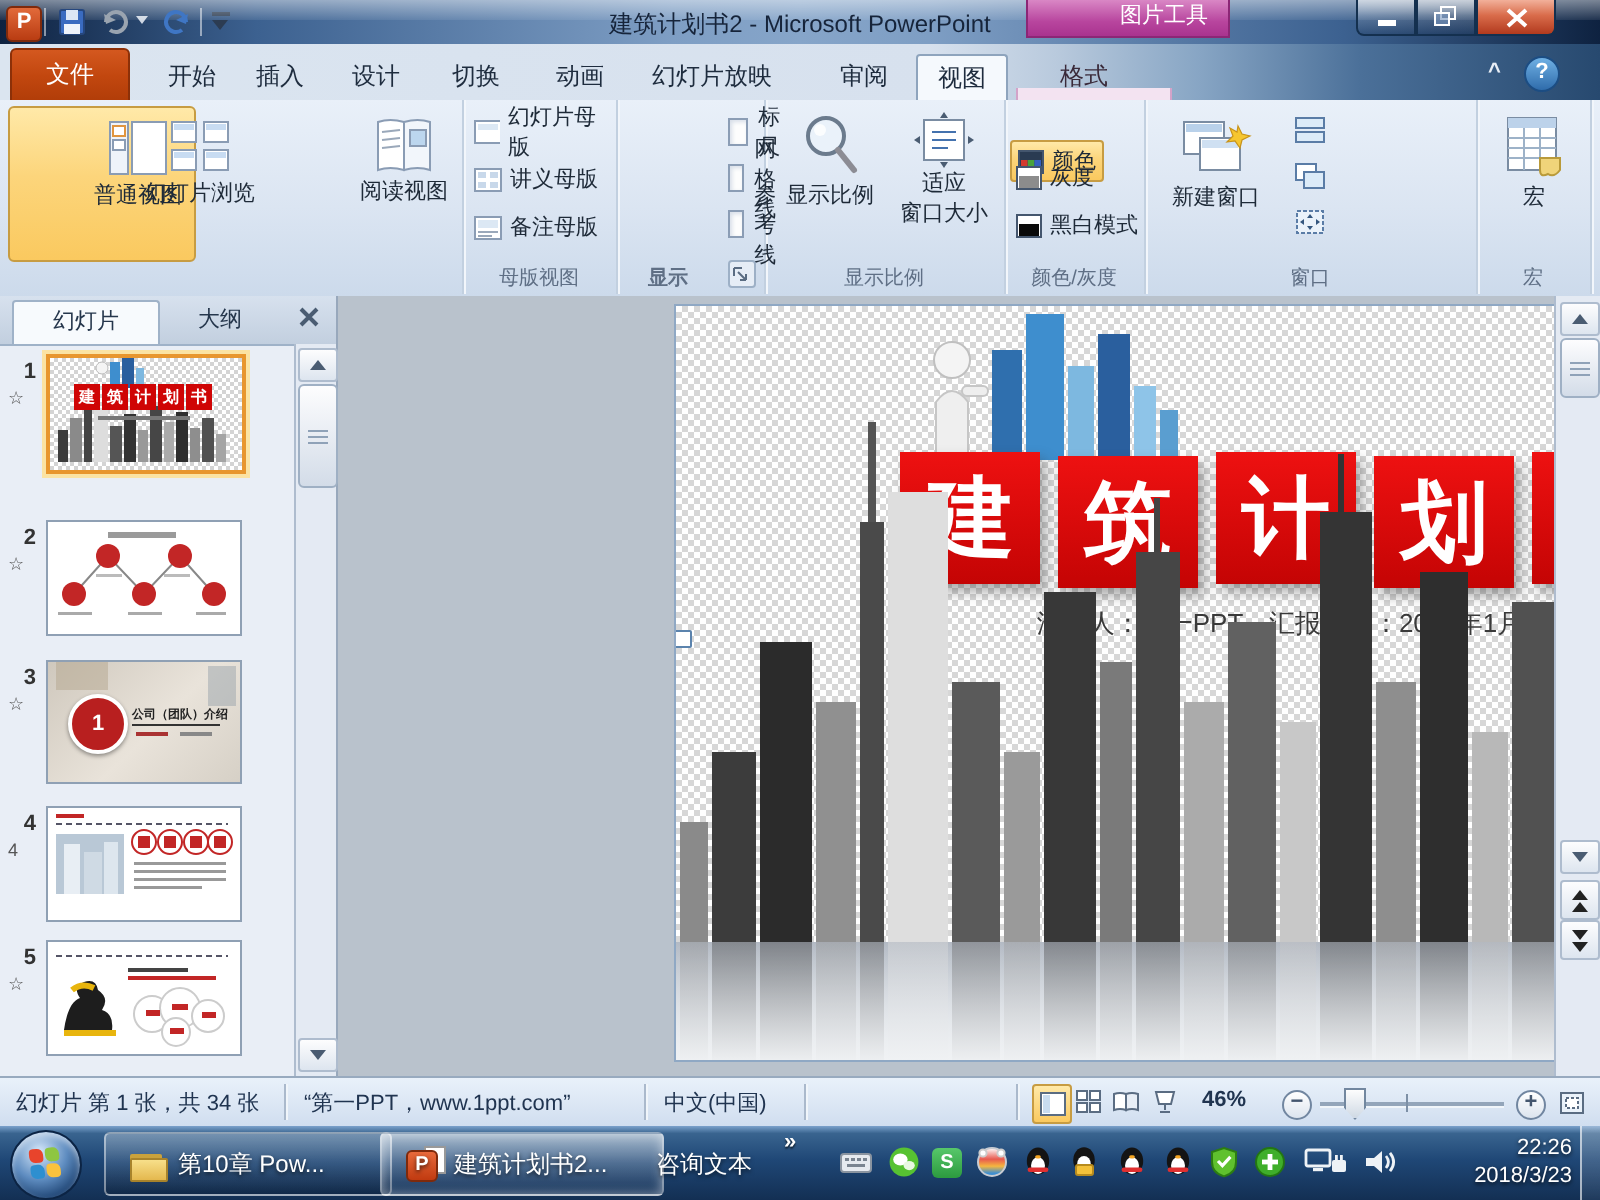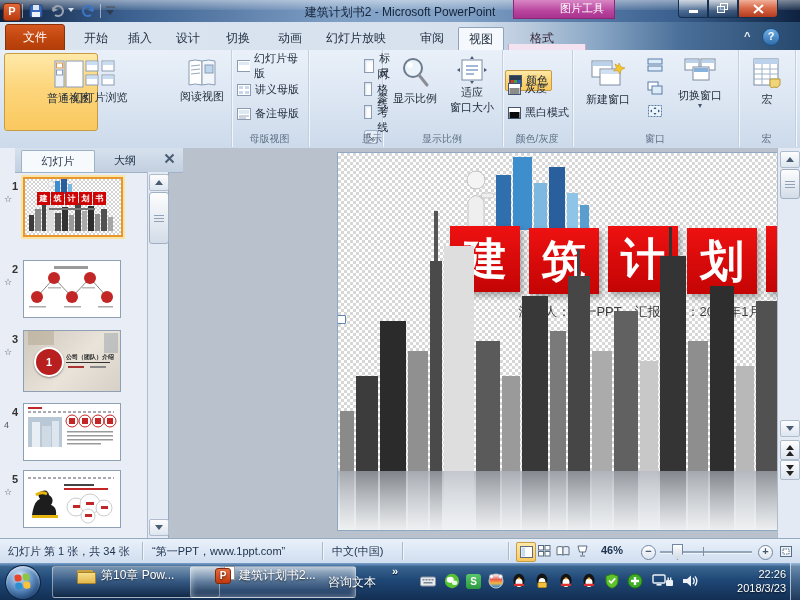--- a/index.html
+++ b/index.html
@@ -51,21 +51,21 @@
   .bigbtn .lab{margin-top:2px;line-height:13px;}
   .sel{background:linear-gradient(#ffe9a8,#fcd57b 45%,#fac95f);border:1px solid #c79c42;}
   .smbtn{position:absolute;display:flex;align-items:center;gap:4px;font-size:11px;color:#1e2a38;height:19px;padding:0 3px;border-radius:2px;}
   .chkrow{position:absolute;display:flex;align-items:center;gap:5px;font-size:11px;color:#1e2a38;height:16px;margin-left:48px;}
   .chk{width:12px;height:12px;background:#fdfdfd;border:1px solid #8b9db5;box-shadow:inset 1px 1px 2px #d7dee8;}
   .dlg{position:absolute;width:12px;height:12px;border:1px solid #9db0c6;border-radius:2px;background:#e6edf6;}
 
   
   .workspace{left:0;top:148px;width:800px;height:390px;background:#b9c2cc;}
   .panel{left:0;top:0;width:168px;height:390px;background:#e9eef6;border-right:1px solid #98a8bc;}
-  .panel-hdr{position:absolute;left:15px;top:0;width:168px;height:24px;
+  .panel-hdr{position:absolute;left:0;top:0;width:168px;height:24px;
     background:linear-gradient(#d7e1ee,#c2cfdf);border-bottom:1px solid #9fb2c8;}
   .ptab{position:absolute;top:2px;height:21px;line-height:21px;text-align:center;font-size:11px;color:#25364c;}
   .ptab-active{background:#f7fafd;border:1px solid #9fb2c8;border-bottom:none;border-radius:2px 2px 0 0;}
   .thumbwrap{position:absolute;left:23px;width:96px;height:58px;background:#fff;border:1px solid #8fa0b4;}
   .thumbsel{border:2px solid #e8962e;box-shadow:0 0 0 2px #fbe3a3;}
   .snum{position:absolute;left:2px;width:16px;text-align:right;font-size:11px;font-weight:bold;color:#333;}
   .sstar{position:absolute;left:4px;width:16px;font-size:9px;color:#555;}
   .checker{background:conic-gradient(#d7d7d7 25%,#ffffff 25% 50%,#d7d7d7 50% 75%,#ffffff 75%);background-size:6px 6px;}
   .checker-sm{background:conic-gradient(#d4d4d4 25%,#ffffff 25% 50%,#d4d4d4 50% 75%,#ffffff 75%);background-size:4px 4px;}
 
@@ -99,21 +99,21 @@
   .taskbar{left:0;top:563px;width:800px;height:37px;
     background:linear-gradient(#7ba2cc,#39648f 10%,#1f4776 46%,#132f53 100%);}
   .orb{left:5px;top:2px;width:34px;height:33px;border-radius:50%;
     background:radial-gradient(circle at 40% 30%,#d6e8fa,#5e8cc0 45%,#1a3f6e 80%);
     border:1px solid #0c2444;box-shadow:inset 0 2px 3px rgba(255,255,255,.6);}
   .flag{position:absolute;left:9px;top:8px;width:16px;height:16px;transform:rotate(-6deg);
     display:grid;grid-template-columns:7px 7px;grid-template-rows:7px 7px;gap:1px;}
   .flag i{border-radius:2px 45% 2px 45%;}
   .titem{position:absolute;top:3px;height:30px;border:1px solid rgba(255,255,255,.45);border-radius:3px;
     background:linear-gradient(rgba(255,255,255,.30),rgba(255,255,255,.10) 50%,rgba(0,0,0,.18));
-    display:flex;align-items:flex-start;gap:6px;padding:0 24px;color:#fff;font-size:12px;
+    display:flex;align-items:center;gap:6px;padding:0 12px;color:#fff;font-size:12px;
     text-shadow:0 1px 2px rgba(0,0,0,.7);}
   .titem.active{background:linear-gradient(rgba(255,255,255,.55),rgba(255,255,255,.22) 50%,rgba(30,60,100,.25));
     box-shadow:inset 0 0 6px rgba(255,255,255,.5);}
   .folder-back{position:absolute;left:0;top:3px;width:16px;height:11px;background:#caa23c;border-radius:1px;}
   .folder-front{position:absolute;left:0;top:5px;width:17px;height:10px;
     background:linear-gradient(#f7df8a,#e4b84e);border:1px solid #a8832b;border-radius:1px;}
   .ppt-sheet{position:absolute;right:-2px;top:-1px;width:9px;height:12px;background:#fff;border:1px solid #999;}
   .ppt-box{position:absolute;left:0;top:1px;width:14px;height:14px;border-radius:3px;
     background:linear-gradient(#e86a3c,#c03a10);border:1px solid #7e2a0c;
     color:#fff;font-weight:bold;font-size:10px;text-align:center;line-height:13px;}
@@ -271,21 +271,21 @@
       </div>
       <div class="chkrow" style="left:8px;top:54px;">
         <span class="chk"></span>
         <span>参考线</span>
       </div>
       <div class="dlg" style="right:4px;bottom:3px;">
         <svg width="10" height="10">
             <path d="M2 2 H6 M2 2 V6 M4 4 L8 8 M8 8 H5 M8 8 V5" stroke="#5a6c82" fill="none"></path>
           </svg>
       </div>
-      <div class="grplabel" style="text-align:right;padding-left:16px;">显示</div>
+      <div class="grplabel" style="text-align:left;padding-left:16px;font-weight:bold;">显示</div>
     </div>
 
     <div class="grp" style="left:382px;width:120px;">
       <div class="bigbtn" style="left:6px;width:54px;">
         <svg width="32" height="34" style="margin-top:3px;">
           <circle cx="14" cy="12" r="9" fill="#eaf2fa" stroke="#6b7b8d" stroke-width="2"></circle>
           <circle cx="11" cy="9" r="3" fill="#fff" opacity=".8"></circle>
           <line x1="20" y1="19" x2="28" y2="29" stroke="#8c8c94" stroke-width="3" stroke-linecap="round"></line>
         </svg>
         <span class="lab">显示比例</span>
@@ -358,32 +358,20 @@
           </svg>
       </div>
       <div class="smbtn" style="left:72px;top:51px;">
         <svg width="16" height="14">
             <rect x="1.5" y="1.5" width="13" height="11" fill="#eaf2fa" stroke="#5a7ca6" stroke-dasharray="2 1"></rect>
             <path d="M8 3 L6.5 5 H9.5 Z" fill="#33567e"></path>
             <path d="M8 11 L6.5 9 H9.5 Z" fill="#33567e"></path>
             <path d="M3 7 L5 5.5 V8.5 Z" fill="#33567e"></path>
             <path d="M13 7 L11 5.5 V8.5 Z" fill="#33567e"></path>
           </svg>
-      </div>
-      <div class="bigbtn" style="left:96px;width:64px;">
-        <svg width="34" height="30" style="margin-top:4px;">
-          <rect x="2" y="2" width="14" height="11" fill="#fff" stroke="#7a8ca2"></rect>
-            <rect x="3" y="3" width="12" height="3" fill="#b9d1ea"></rect>
-          <rect x="18" y="2" width="14" height="11" fill="#fff" stroke="#7a8ca2"></rect>
-            <rect x="19" y="3" width="12" height="3" fill="#b9d1ea"></rect>
-          <rect x="10" y="10" width="16" height="13" fill="#fff" stroke="#7a8ca2"></rect>
-            <rect x="11" y="11" width="14" height="4" fill="#88b2dc"></rect>
-        </svg>
-        <span class="lab">切换窗口</span>
-        <span style="font-size:8px;color:#44566e;line-height:7px;">▾</span>
       </div>
       <div class="grplabel">窗口</div>
     </div>
 
     <div class="grp" style="left:738px;width:57px;">
       <div class="bigbtn" style="left:9px;width:40px;">
         <svg width="30" height="34" style="margin-top:4px;">
           <rect x="2" y="2" width="24" height="26" fill="#fff" stroke="#7a8ca2"></rect>
           <rect x="2" y="2" width="24" height="5" fill="#bcd2ea"></rect>
           <line x1="2" y1="12" x2="26" y2="12" stroke="#9db2c8"></line>

